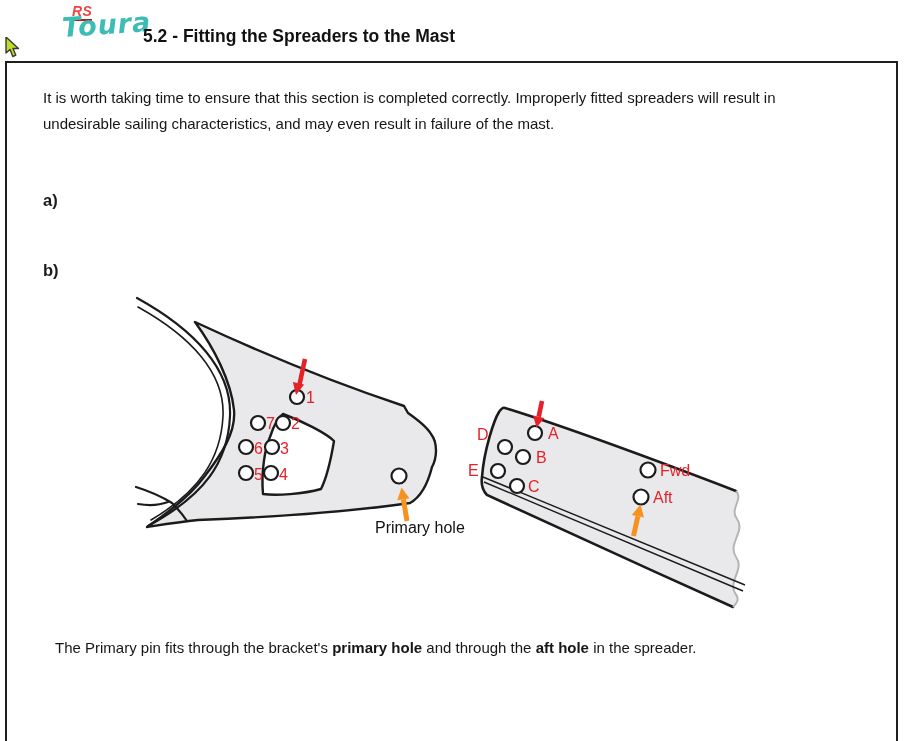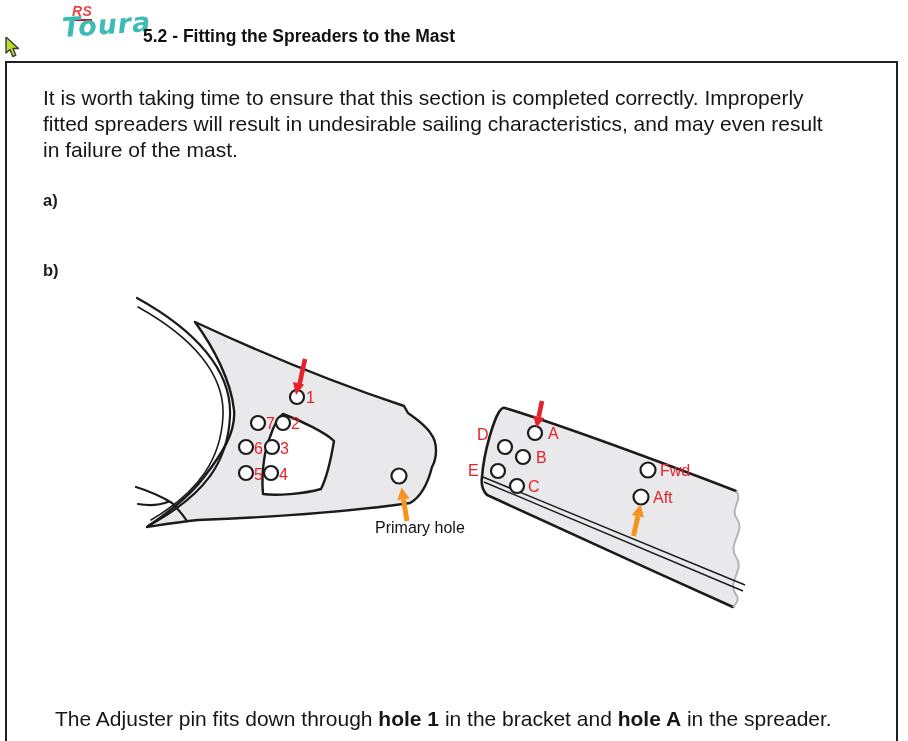--- a/index.html
+++ b/index.html
@@ -29,21 +29,21 @@
     position:absolute; left:143px; top:26px;
     font-size:17.5px; font-weight:bold; color:#111;
     white-space:nowrap;
   }
   #cursor { position:absolute; left:5px; top:37px; }
   
   #content-box {
     position:absolute; left:5px; top:61px; width:893px; height:700px;
     border:2px solid #1f1f1f; background:#ffffff;
   }
-  .para { position:absolute; font-size:21px; line-height:26px; color:#161616; }
+  .para { position:absolute; font-size:15px; line-height:26px; color:#161616; }
   #intro   { left:43px; top:85px;  width:800px; }
   .step-label { position:absolute; left:43px; font-size:16.5px; line-height:26px; font-weight:bold; }
   .step-text  { position:absolute; left:102px; font-size:16.5px; line-height:26px; }
   #step-a-label { top:187px; }
   #step-a-text  { top:187px; width:745px; }
   #step-b-label { top:257px; }
   #step-b-text  { top:257px; width:760px; }
   #note-primary  { left:55px; top:635px; width:748px; }
   #note-adjuster { left:55px; top:706px; width:810px; }
   .para b { font-weight:bold; }
@@ -174,16 +174,16 @@
       <polygon points="401.5,487.5 409.5,498.3 397.3,500.3" fill="#f6921e"></polygon>
     </g>
     <g>
       <path d="M 633.5,536 L 637.9,516.2" stroke="#f6921e" stroke-width="5" fill="none"></path>
       <polygon points="640.5,504.5 644.0,517.5 631.8,514.9" fill="#f6921e"></polygon>
     </g>
 
     <text class="diagram-caption" x="375" y="533">Primary hole</text>
   </svg>
 
+  <p class="para" id="note-primary"><span>The Primary pin fits through the bracket's </span><b>primary hole</b><span> and through the </span><b>aft hole</b><span> in the spreader.</span></p>
 
-  <p class="para" id="note-adjuster"><span>The Adjuster pin fits down through </span><b>hole 1</b><span> in the bracket and </span><b>hole A</b><span> in the spreader.</span></p>
 
 </div>
 
 </body></html>

